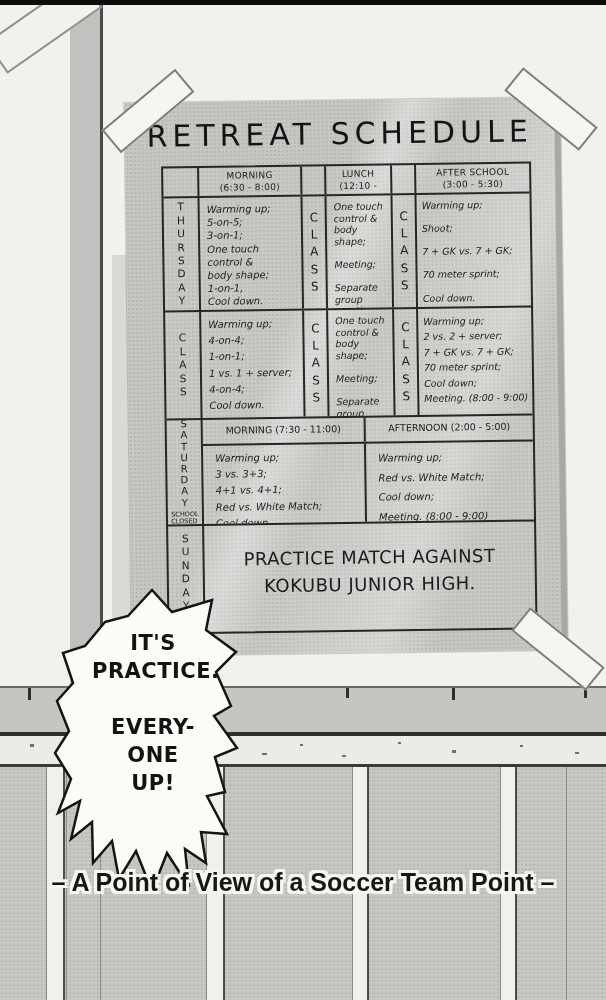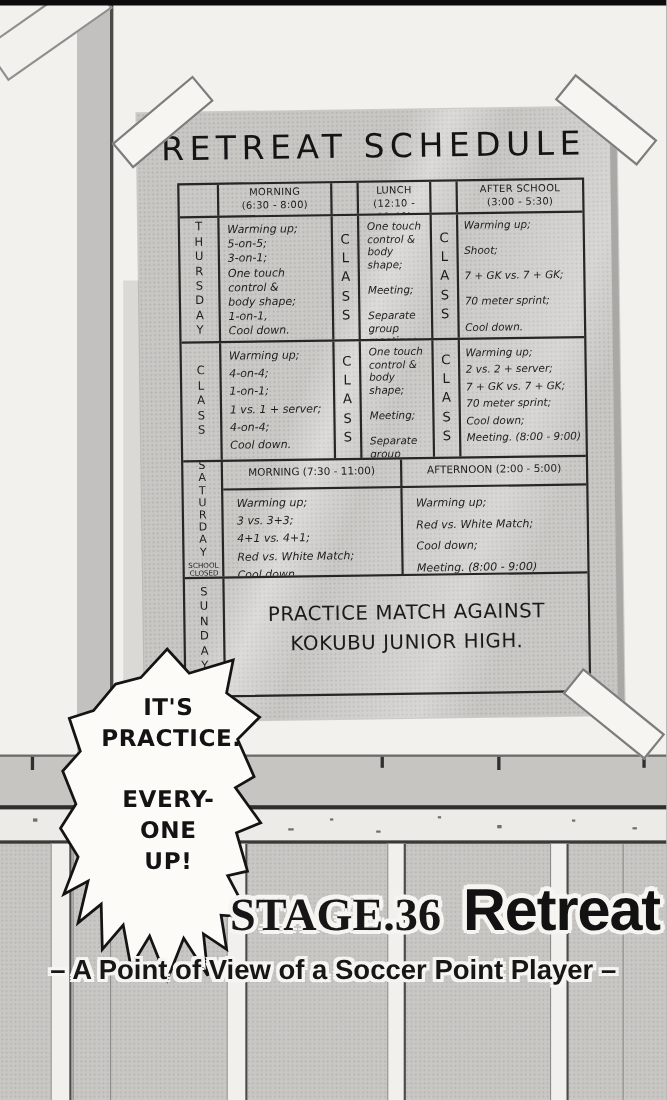--- a/index.html
+++ b/index.html
@@ -40,21 +40,21 @@
   .hd{font-size:9px;letter-spacing:.3px;text-align:center;padding-top:2px;line-height:1.35;font-family:"DejaVu Sans",sans-serif;}
   .hw{font-family:"DejaVu Sans",sans-serif;font-style:italic;font-size:10px;padding:5px 2px 0 7px;color:#1c1c1a;}
   .lh12{line-height:1.22;font-size:9.5px;}
   .lh13{line-height:1.32;}
   .lh16{line-height:1.62;}
   .lh19{line-height:1.95;}
   .daycell{display:flex;flex-direction:column;align-items:center;justify-content:center;font-family:"DejaVu Sans",sans-serif;}
   .vert{word-break:break-all;width:12px;text-align:center;font-size:10.5px;line-height:1.28;}
   .vert-sm{word-break:break-all;width:11px;text-align:center;font-size:10px;line-height:1.12;}
   .vert-class{word-break:break-all;width:13px;text-align:center;font-size:12px;line-height:1.45;font-family:"DejaVu Sans",sans-serif;}
-  .note{font-size:6.5px;line-height:1.15;text-align:right;margin-top:3px;}
+  .note{font-size:6.5px;line-height:1.15;text-align:left;margin-top:3px;}
   .satblock{display:flex;flex-direction:column;flex:1;}
   .hd2{font-size:9.5px;text-align:center;line-height:22px;font-family:"DejaVu Sans",sans-serif;}
   .sun-content{display:flex;align-items:flex-start;justify-content:center;padding-top:20px;
                font-family:"DejaVu Sans",sans-serif;font-size:18px;letter-spacing:.5px;text-align:center;line-height:1.5;}
 
   
   .tape{width:92px;height:26px;background:#f6f5f1;border:2px solid #7d7d7b;z-index:3;}
 
   
   .bubble-svg{left:40px;top:575px;z-index:5;}
@@ -244,19 +244,15 @@
   <svg class="abs bubble-svg" width="210" height="325" viewBox="40 575 210 325">
     <path d="M105,622 L128,616 L152,590 L172,612 L212,600 L206,630 L236,652 L216,672 L231,706 L214,716 L237,748 L215,757 L225,792 L207,796 L227,834 L201,832 L206,863 L185,849 L189,887 L167,853 L152,891 L136,851 L119,879 L112,841 L93,863 L92,822 L71,839 L80,801 L58,813 L71,779 L55,753 L69,731 L57,701 L73,683 L63,653 L85,646 Z" fill="#fcfbf8" stroke="#141414" stroke-width="2.5" stroke-linejoin="miter"></path>
   </svg>
   <div class="abs bubble-text pre">IT'S
 PRACTICE.
 
 EVERY-
 ONE
 UP!</div>
 
-  <div class="abs stage-line">
-    <span class="stage-num">STAGE.36</span>
-    <span class="stage-title">Retreat</span>
-  </div>
-  <div class="abs subtitle">– A Point of View of a Soccer Point Player –</div>
+  <div class="abs subtitle">– A Point of View of a Soccer Team Point –</div>
 
 </div>
 
 </body></html>

